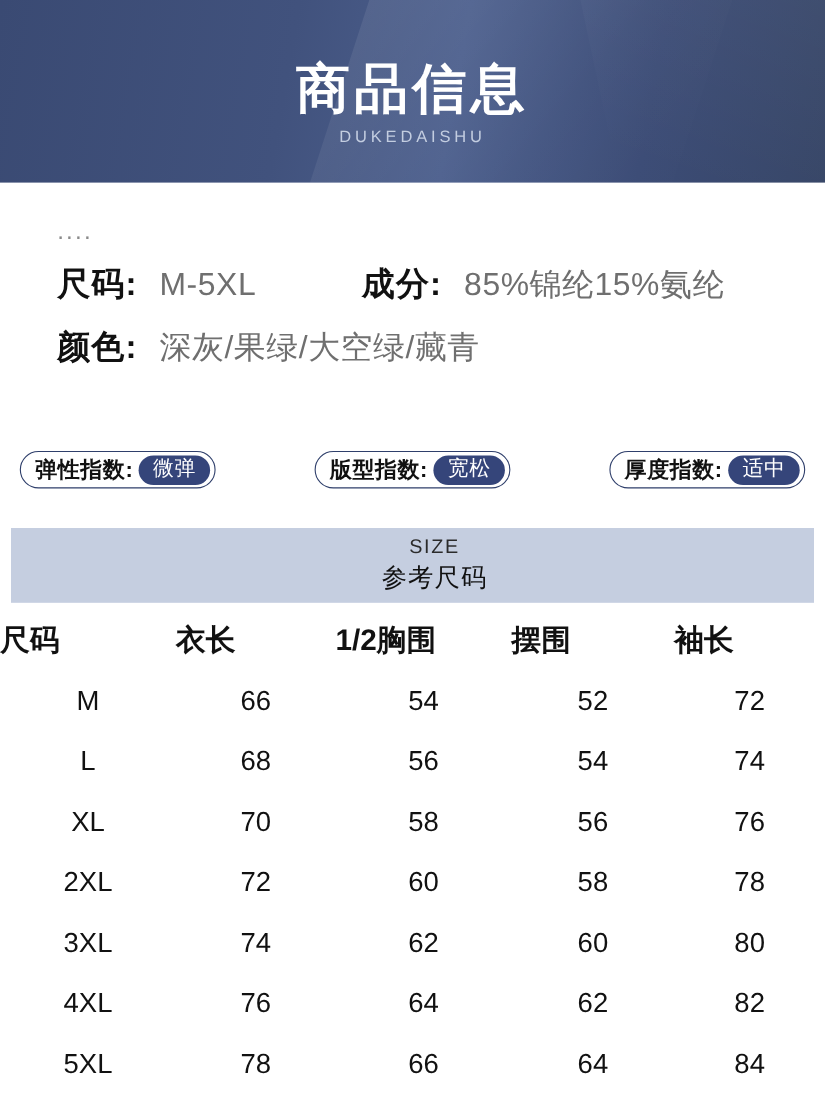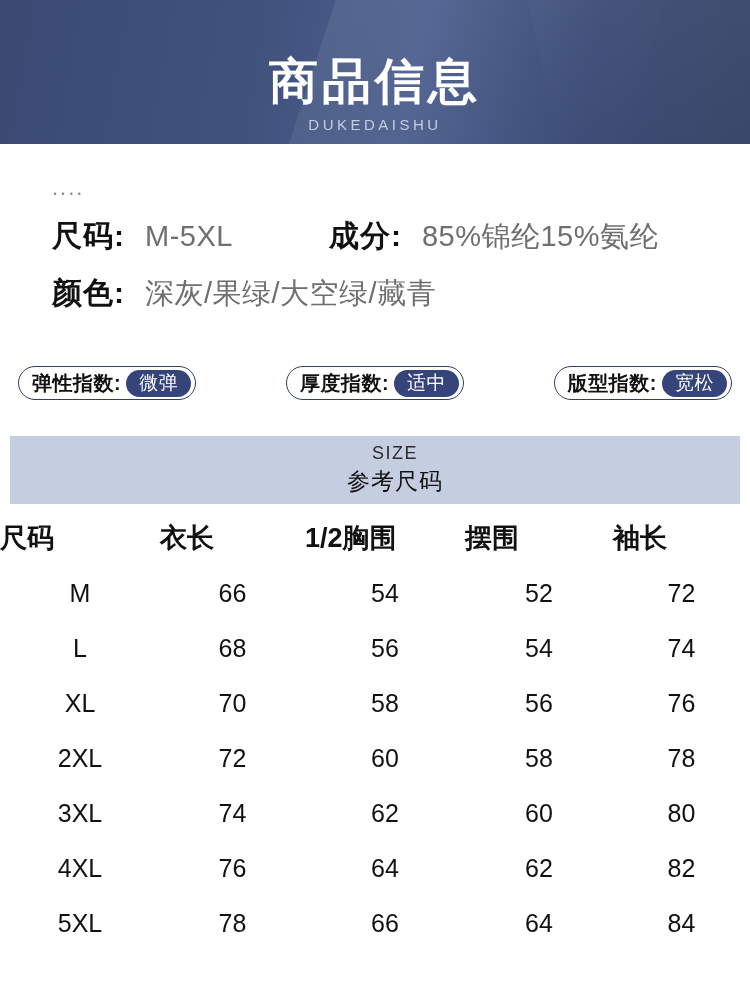--- a/index.html
+++ b/index.html
@@ -12,21 +12,21 @@
     background: #ffffff;
     font-family: "Liberation Sans", "DejaVu Sans", sans-serif;
     color: #1a1a1a;
     overflow: hidden;
   }
 
   
   .banner {
     position: relative;
     width: 750px;
-    height: 144px;
+    height: 166px;
     background: linear-gradient(100deg, #3a4a73 0%, #41527d 35%, #4c5f8d 55%, #3c4c76 78%, #374667 100%);
     overflow: hidden;
   }
   .banner .sheen {
     position: absolute;
     top: -40px;
     left: 300px;
     width: 330px;
     height: 300px;
     background: linear-gradient(115deg, rgba(255,255,255,0.085) 0%, rgba(255,255,255,0.015) 60%, rgba(255,255,255,0) 100%);
@@ -100,21 +100,21 @@
     color: #6f6f6f;
     letter-spacing: 0.5px;
     margin-left: 20px;
   }
 
   
   .pills {
     display: flex;
     justify-content: space-between;
     padding: 0 18px;
-    margin-top: 52px;
+    margin-top: 74px;
   }
   .pill {
     display: flex;
     align-items: center;
     border: 1px solid #2f3f6b;
     border-radius: 18px;
     height: 34px;
     padding: 0 4px 0 13px;
     box-sizing: border-box;
   }
@@ -216,26 +216,26 @@
     </div>
   </div>
 </div>
 
 <div class="pills">
   <div class="pill">
     <span class="pill-text">弹性指数:</span>
     <span class="pill-badge">微弹</span>
   </div>
   <div class="pill">
+    <span class="pill-text">版型指数:</span>
+    <span class="pill-badge">宽松</span>
+  </div>
+  <div class="pill">
     <span class="pill-text">厚度指数:</span>
     <span class="pill-badge">适中</span>
-  </div>
-  <div class="pill">
-    <span class="pill-text">版型指数:</span>
-    <span class="pill-badge">宽松</span>
   </div>
 </div>
 
 <div class="size-head">
   <div class="en">SIZE</div>
   <div class="cn">参考尺码</div>
 </div>
 
 <table class="size-table">
   <colgroup>

